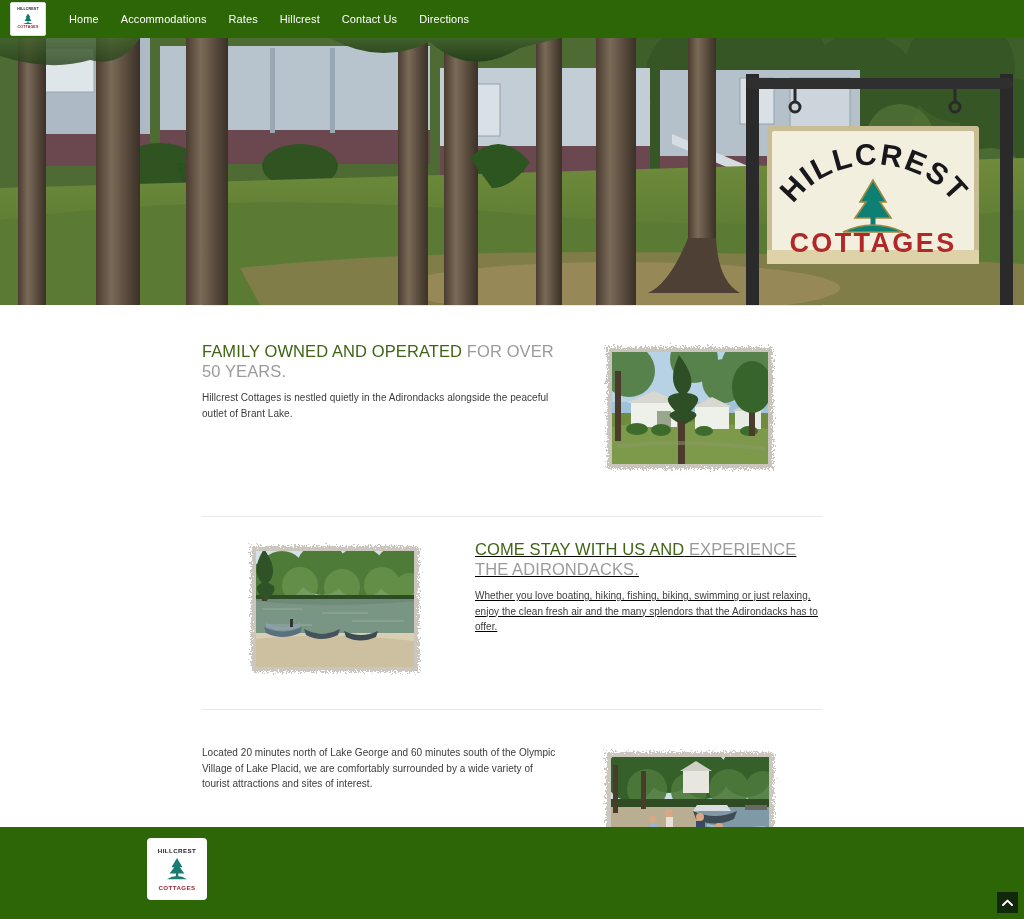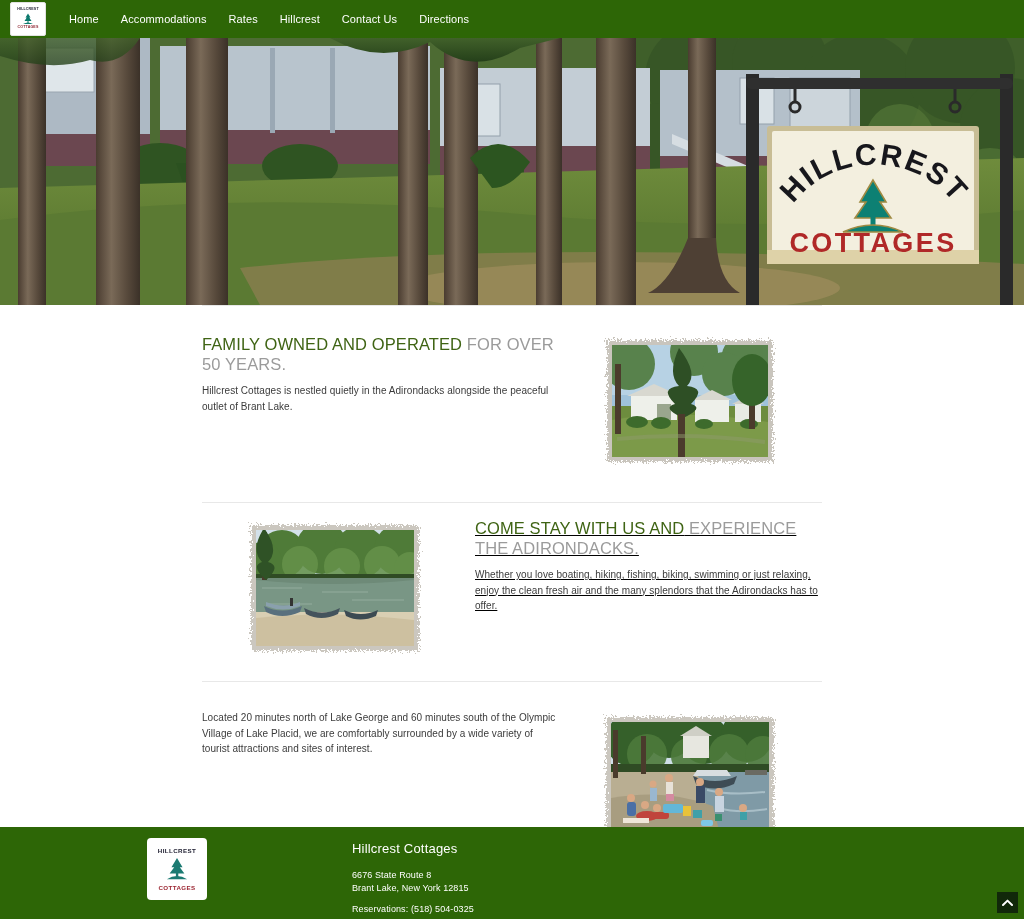--- a/index.html
+++ b/index.html
@@ -40,21 +40,21 @@
     position: absolute; top: 38px; left: 0;
     width: 1024px; height: 267px; overflow: hidden;
     background: #5e7a44;
   }
   .hero svg { display:block; width: 1024px; height: 267px; }
 
   
   .main { position: absolute; top: 305px; left: 0; width: 1024px; }
   .divider { width: 620px; height: 1px; background: #e8e8e8; margin: 0 auto; }
 
-  .section { width: 620px; margin: 8px auto; display: flex; align-items: flex-start; }
+  .section { width: 620px; margin: 15px auto; display: flex; align-items: flex-start; }
   .sec-gap-1 { padding-top: 20px; }
   .sec-gap-2 { padding-top: 7px; }
   .sec-gap-3 { padding-top: 20px; }
 
   .col-text { width: 355px; }
   .col-text.right { padding-left: 8px; text-decoration: underline; }
   .col-img { width: 265px; display:flex; justify-content:center; }
 
   h2.head {
     font-size: 16.5px; font-weight: normal; color: #9b9b9b;
@@ -465,26 +465,20 @@
         <div class="foot-logo">
           <span class="fl-top">HILLCREST</span>
           <svg width="26" height="24" viewBox="0 0 28 26">
             <path d="M14 1 L8 11 L11 11 L6 18 L22 18 L17 11 L20 11 Z" fill="#1b7a72"></path>
             <rect x="12.8" y="17" width="2.6" height="5" fill="#1b7a72"></rect>
             <path d="M3 24 Q14 17 25 24 Z" fill="#1b7a72"></path>
           </svg>
           <span class="fl-bot">COTTAGES</span>
         </div>
       </div>
-      <div class="foot-text">
-        <div class="foot-title">Hillcrest Cottages</div>
-        <div class="foot-line">6676 State Route 8</div>
-        <div class="foot-line">Brant Lake, New York 12815</div>
-        <div class="foot-res">Reservations: (518) 504-0325</div>
-      </div>
     </div>
     <div class="to-top">
       <svg width="11" height="8" viewBox="0 0 11 8">
         <path d="M1 6 L5.5 1.6 L10 6" stroke="#ffffff" stroke-width="2" fill="none" stroke-linecap="round" stroke-linejoin="round"></path>
       </svg>
     </div>
   </div>
 
 </div>
 

